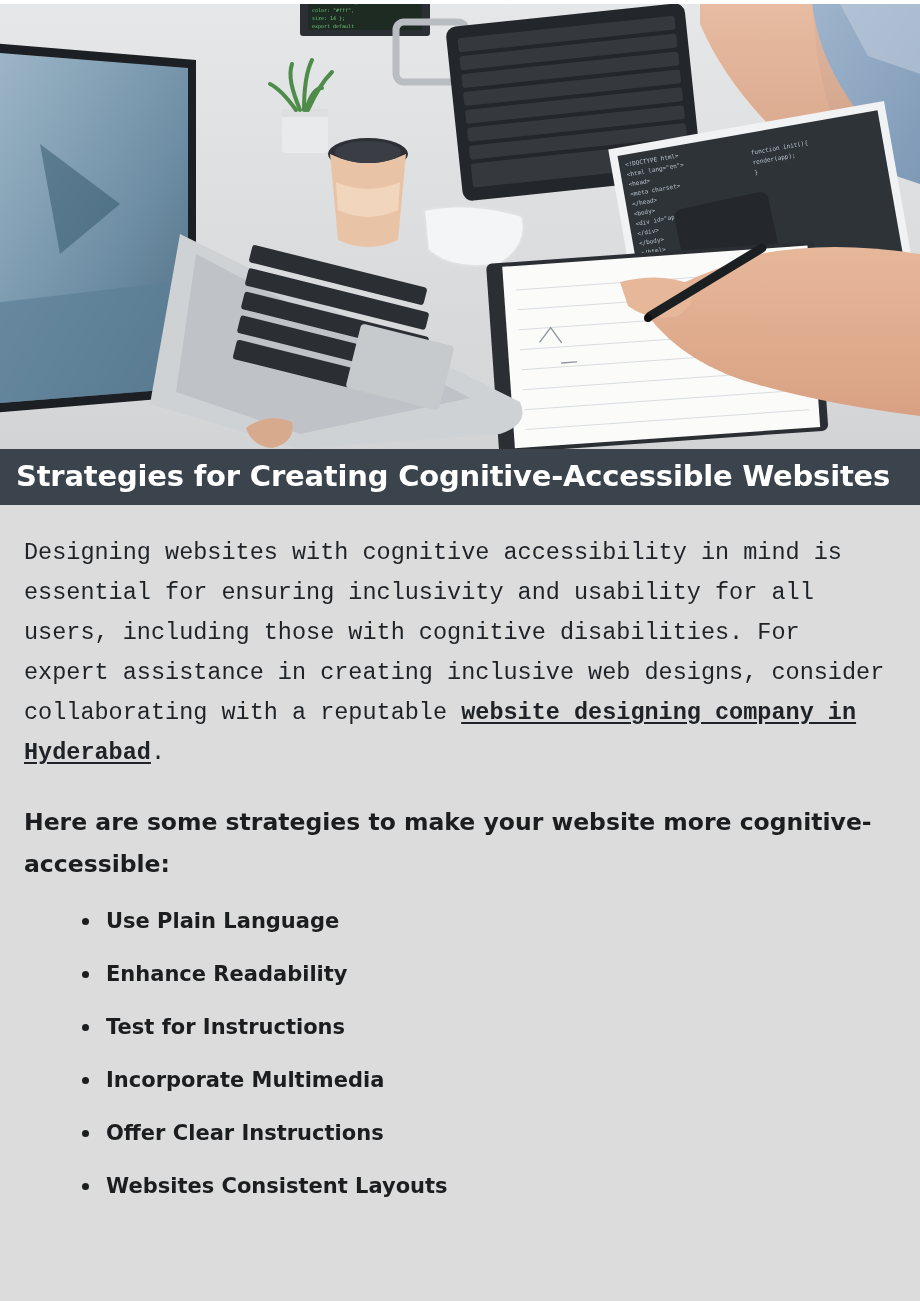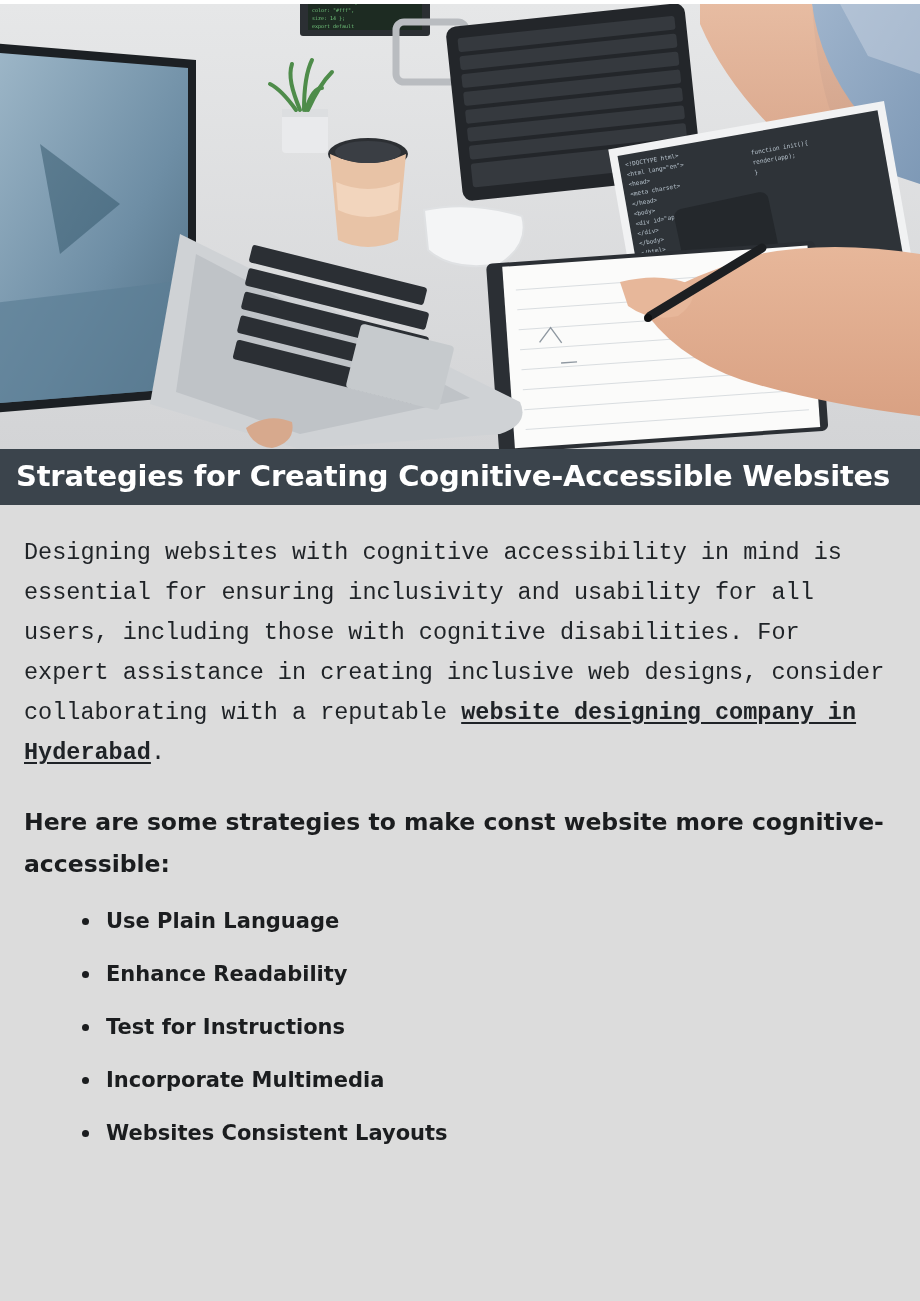--- a/index.html
+++ b/index.html
@@ -251,24 +251,25 @@
     </svg>
   </div>
 
   <div class="title-bar">
     <h1>Strategies for Creating Cognitive-Accessible Websites</h1>
   </div>
 
   <div class="content">
     <p class="intro"><span>Designing websites with cognitive accessibility in mind is essential for ensuring inclusivity and usability for all users, including those with cognitive disabilities. For expert assistance in creating inclusive web designs, consider collaborating with a reputable </span><a href="#">website designing company in Hyderabad</a><span>.</span></p>
 
-    <p class="lead">Here are some strategies to make const website more cognitive-accessible:</p>
+    <p class="lead">Here are some strategies to make your website more cognitive-accessible:</p>
 
     <ul class="strategies">
       <li>Use Plain Language</li>
       <li>Enhance Readability</li>
       <li>Test for Instructions</li>
       <li>Incorporate Multimedia</li>
+      <li>Offer Clear Instructions</li>
       <li>Websites Consistent Layouts</li>
     </ul>
   </div>
 
 </div>
 
 </body></html>

